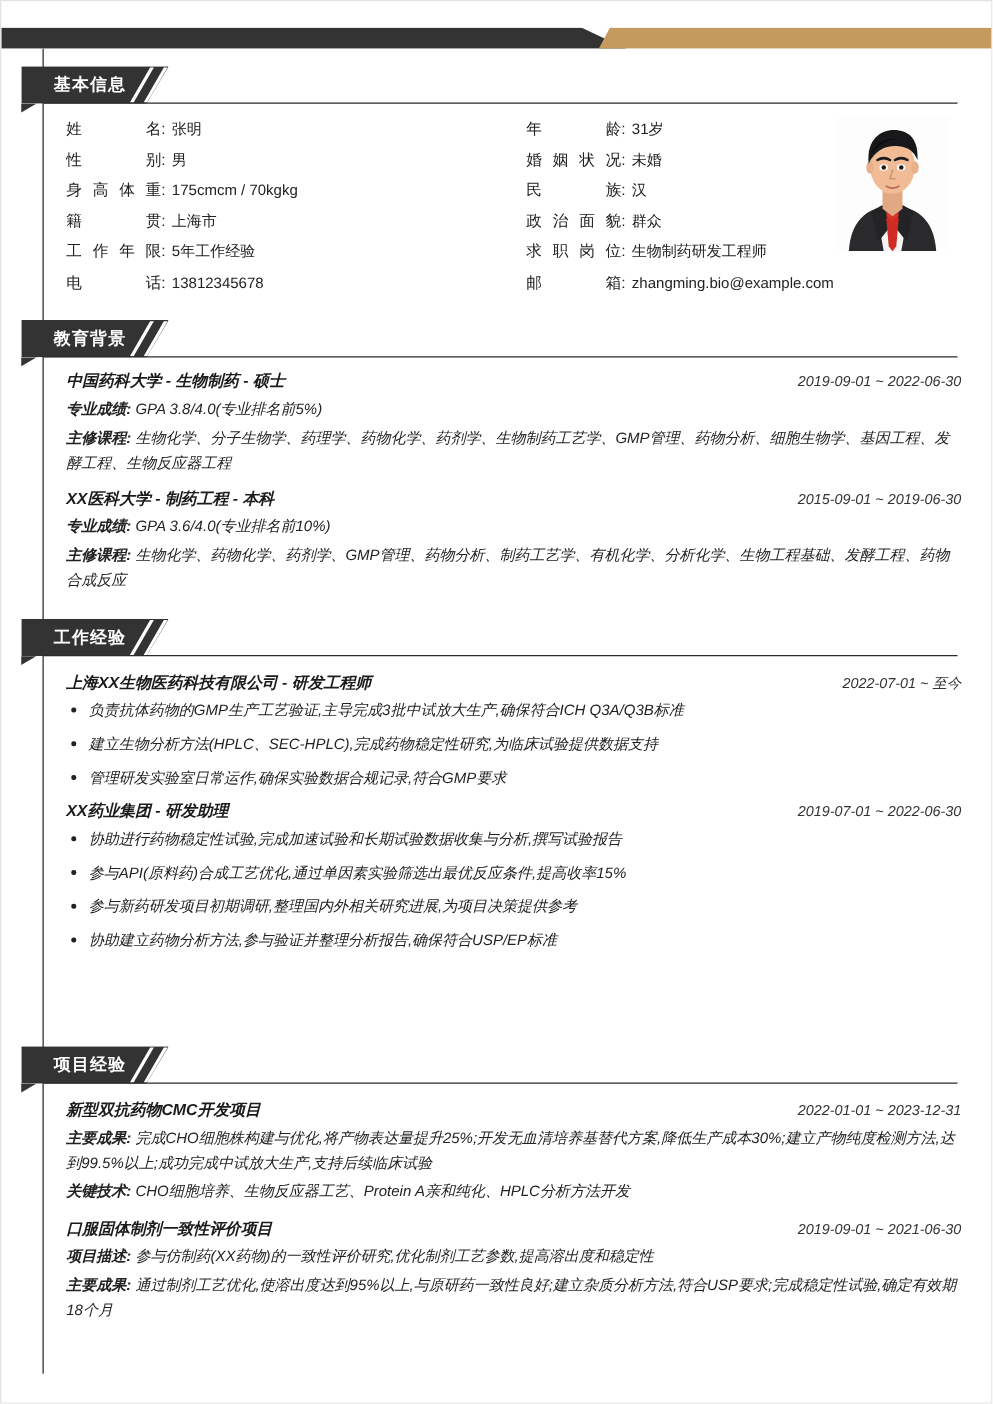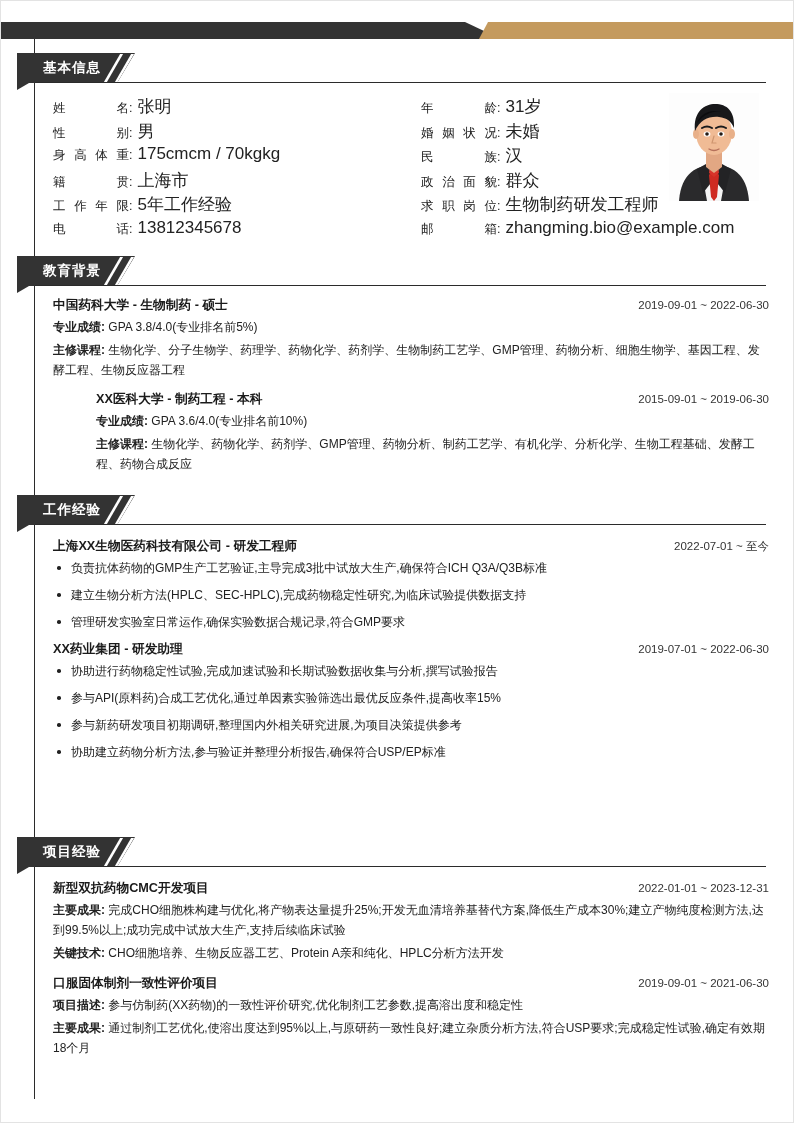--- a/index.html
+++ b/index.html
@@ -138,35 +138,35 @@
   }
   .info-label {
     width: 76px;
     display: inline-flex;
     justify-content: space-between;
     font-size: 12.5px;
     color: #222;
   }
   .info-label span { display: inline-block; }
   .info-colon { margin: 0 5px 0 0; }
-  .info-value { font-size: 17px; color: #222; }
+  .info-value { font-size: 12px; color: #222; }
 
   .photo {
     position: absolute;
     left: 668px;
     top: 10px;
     width: 90px;
     height: 108px;
     overflow: hidden;
     background: #fdfdfd;
   }
   .photo svg { display: block; }
 
   
-  .entry { position: relative; padding: 0 26px 0 52px; }
+  .entry { position: relative; padding: 0 26px 0 52px; font-style: italic; }
   .entry-head {
     display: flex;
     justify-content: space-between;
     align-items: baseline;
     font-size: 12.5px;
     margin: 0;
     padding: 0;
   }
   .entry-title { font-weight: bold; color: #1b1b1b; font-size: 12.7px; }
   .entry-date { font-size: 11.5px; color: #333; white-space: nowrap; }
@@ -419,21 +419,21 @@
         <div class="meta-line">
           <b>专业成绩:</b>
           <span>GPA 3.8/4.0(专业排名前5%)</span>
         </div>
         <div class="meta-line">
           <b>主修课程:</b>
           <span>生物化学、分子生物学、药理学、药物化学、药剂学、生物制药工艺学、GMP管理、药物分析、细胞生物学、基因工程、发酵工程、生物反应器工程</span>
         </div>
       </div>
 
-      <div class="entry" style="margin-top:11px;margin-left:43px;">
+      <div class="entry" style="margin-top:11px;">
         <div class="entry-head">
           <span class="entry-title">XX医科大学 - 制药工程 - 本科</span>
           <span class="entry-date">2015-09-01 ~ 2019-06-30</span>
         </div>
         <div class="meta-line">
           <b>专业成绩:</b>
           <span>GPA 3.6/4.0(专业排名前10%)</span>
         </div>
         <div class="meta-line">
           <b>主修课程:</b>

